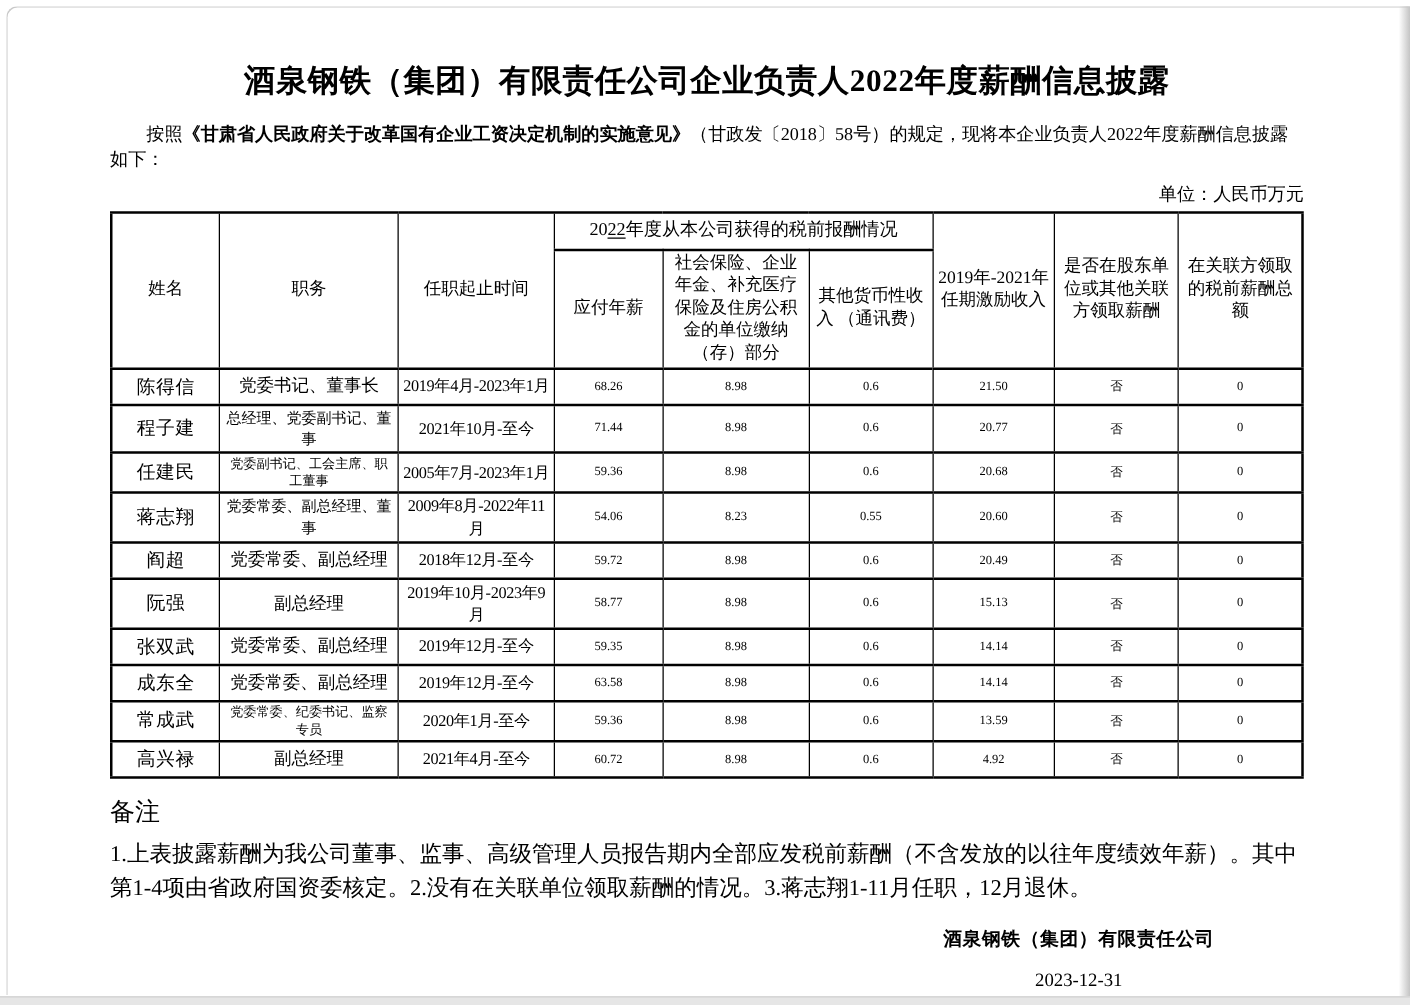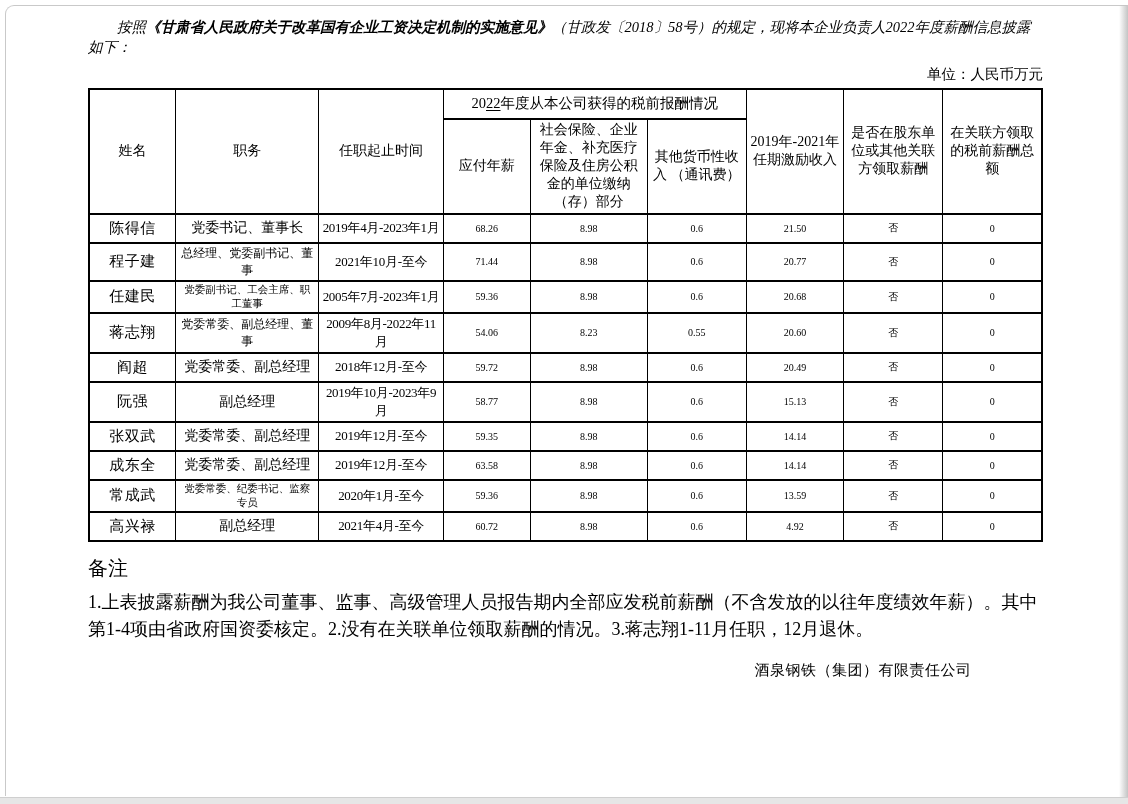--- a/index.html
+++ b/index.html
@@ -41,21 +41,20 @@
     text-align: center;
     font-size: 25px;
     font-weight: bold;
     letter-spacing: 0.5px;
   }
   .intro {
     margin: 17px 0 0 0;
     font-size: 14.5px;
     text-indent: 2em;
     line-height: 1.4;
-    font-style: italic;
   }
   .intro .doc-ref { font-weight: bold; }
   .unit-label {
     margin: 7px 0 4px 0;
     text-align: right;
     font-size: 14.5px;
   }
 
   table.salary {
     width: 100%;
@@ -89,30 +88,31 @@
   .salary td.cell-num { font-size: 10px; }
 
   .notes-title { margin-top: 13px; font-size: 20px; }
   .notes-body  { margin: 7px 0 0 0; font-size: 18px; line-height: 1.55; }
 
   .signature {
     margin: 17px 0 0 auto;
     width: 360px;
     text-align: center;
   }
-  .sig-company { font-size: 15px; letter-spacing: 0.5px; }
+  .sig-company { font-size: 15px; letter-spacing: 0.5px; font-weight: bold; }
   .sig-date { margin-top: 16px; font-size: 15px; }
 </style>
 </head>
 <body>
 
 <div class="viewport">
   <div class="page-frame"></div>
 
   <div class="content">
+    <h1 class="doc-title">酒泉钢铁（集团）有限责任公司企业负责人2022年度薪酬信息披露</h1>
 
     <p class="intro"><span>按照</span><span class="doc-ref">《甘肃省人民政府关于改革国有企业工资决定机制的实施意见》</span><span>（甘政发〔2018〕58号）的规定，现将本企业负责人2022年度薪酬信息披露如下：</span></p>
 
     <div class="unit-label">单位：人民币万元</div>
 
     <table class="salary">
       <colgroup>
         <col style="width:9.1%">
         <col style="width:15.0%">
         <col style="width:13.1%">
@@ -251,18 +251,19 @@
             <td class="cell-num">0</td>
           </tr>
         </tbody>
     </table>
 
     <div class="notes-title">备注</div>
     <p class="notes-body">1.上表披露薪酬为我公司董事、监事、高级管理人员报告期内全部应发税前薪酬（不含发放的以往年度绩效年薪）。其中第1-4项由省政府国资委核定。2.没有在关联单位领取薪酬的情况。3.蒋志翔1-11月任职，12月退休。</p>
 
     <div class="signature">
       <div class="sig-company">酒泉钢铁（集团）有限责任公司</div>
+      <div class="sig-date">2023-12-31</div>
     </div>
   </div>
 
   <div class="right-shadow"></div>
   <div class="bottom-strip"></div>
 </div>
 
 </body></html>

